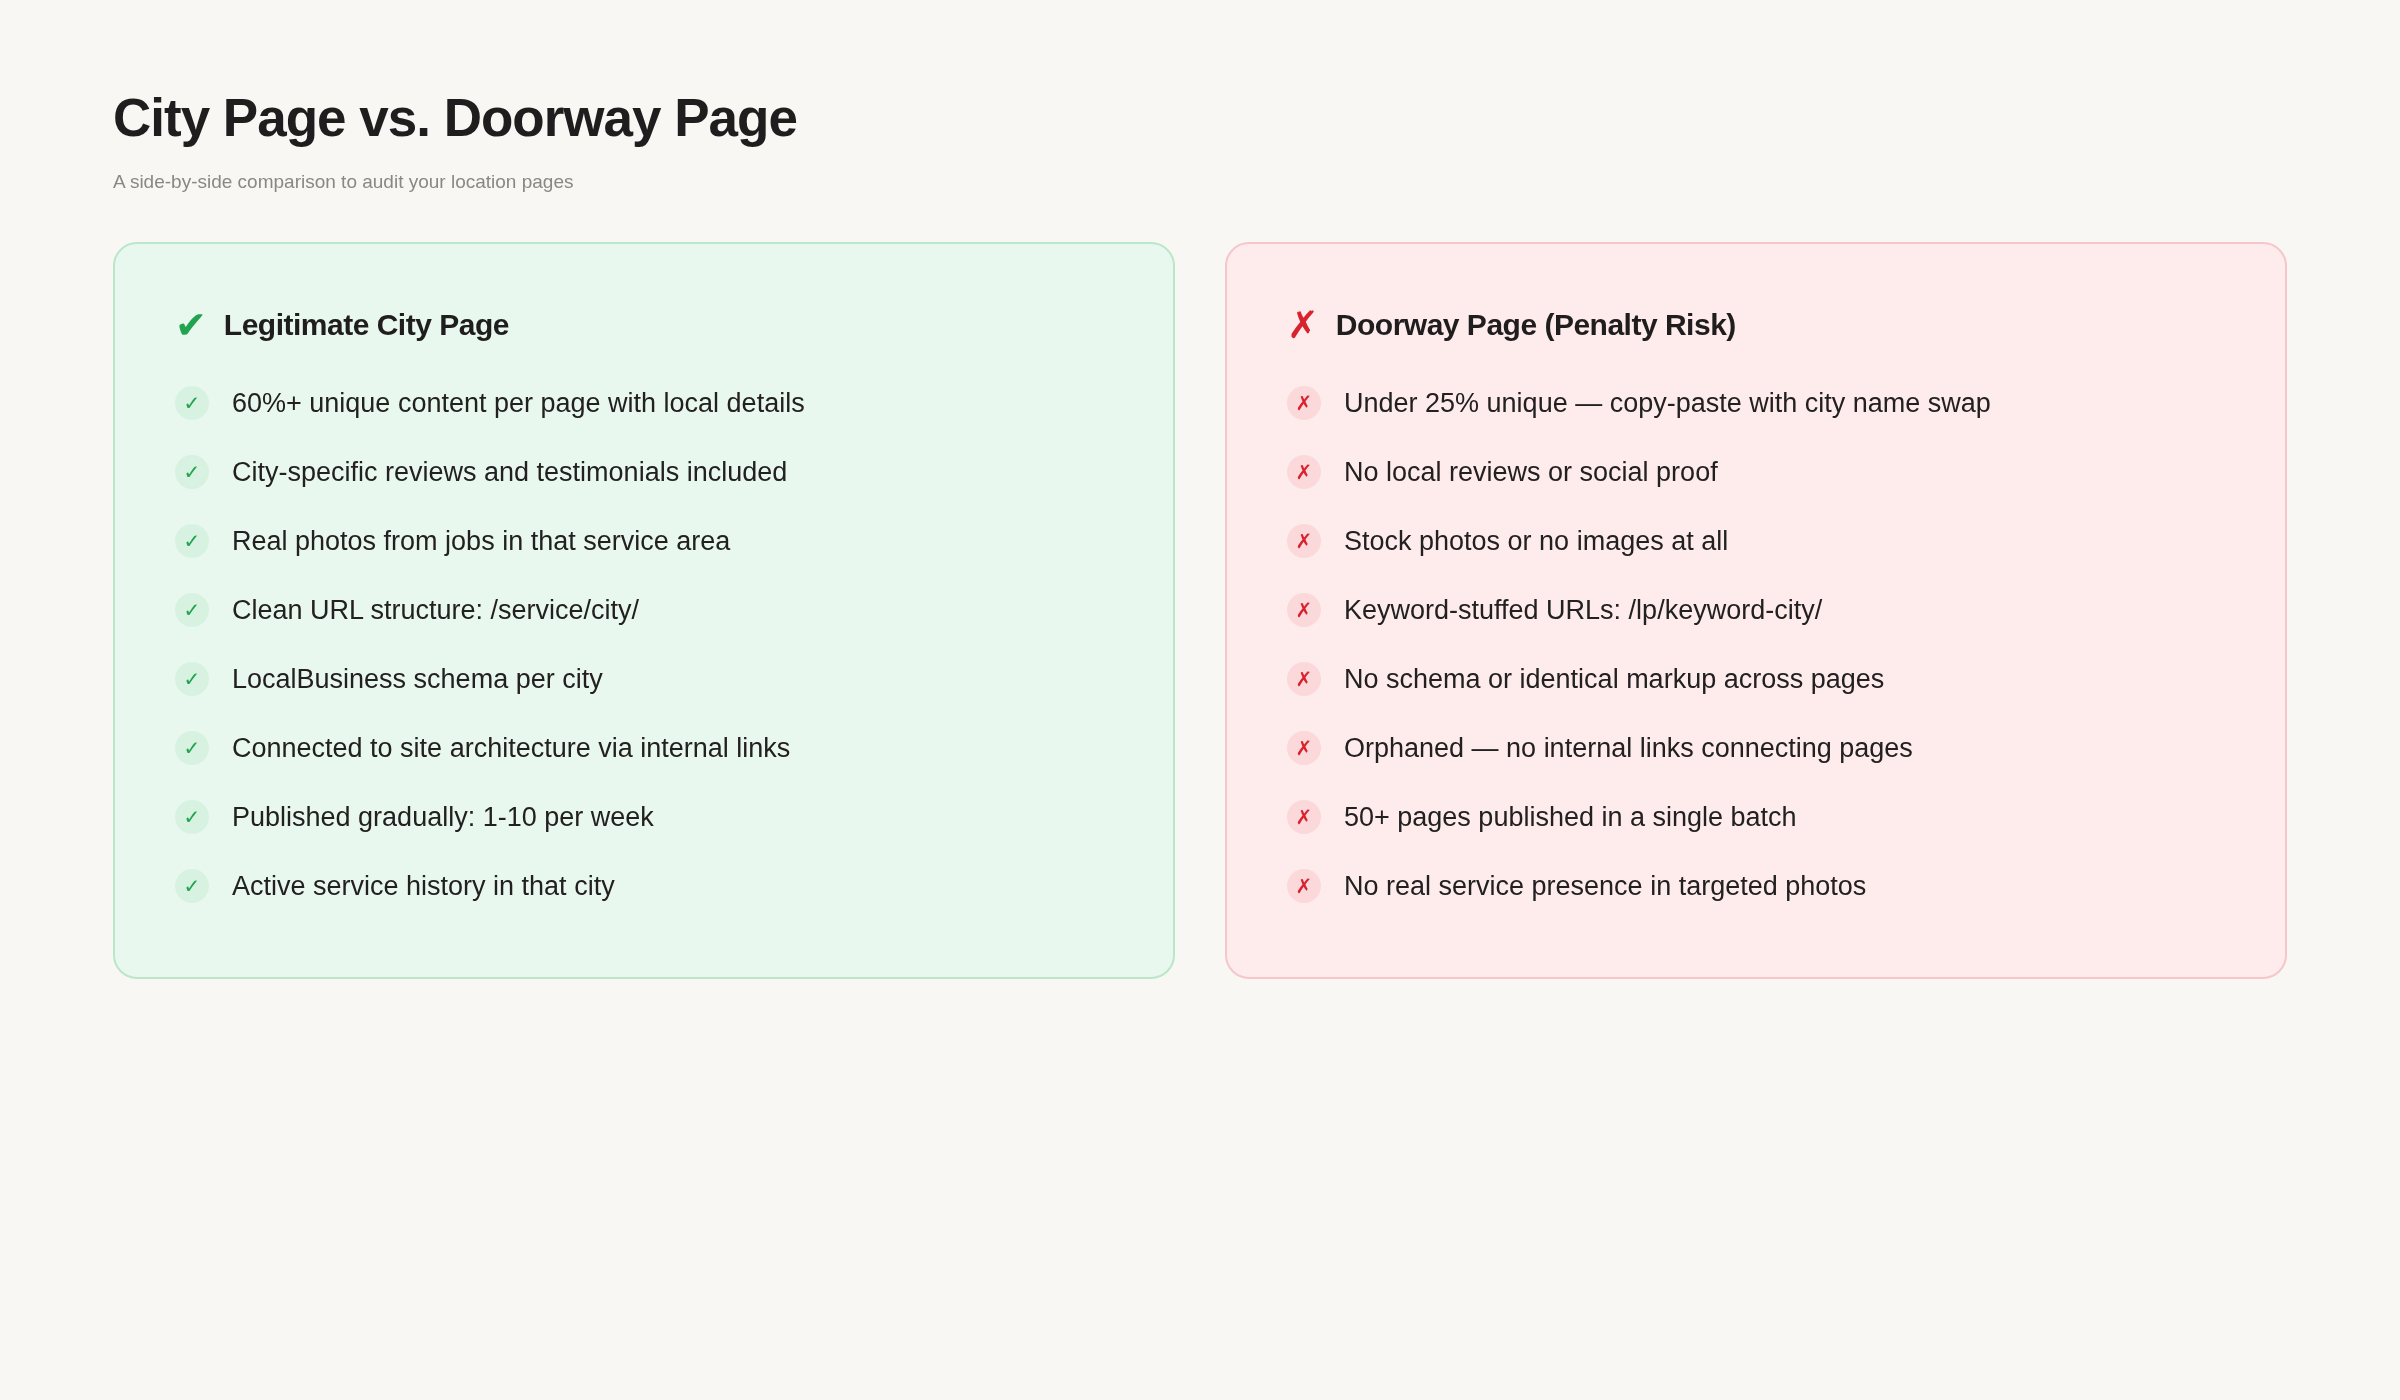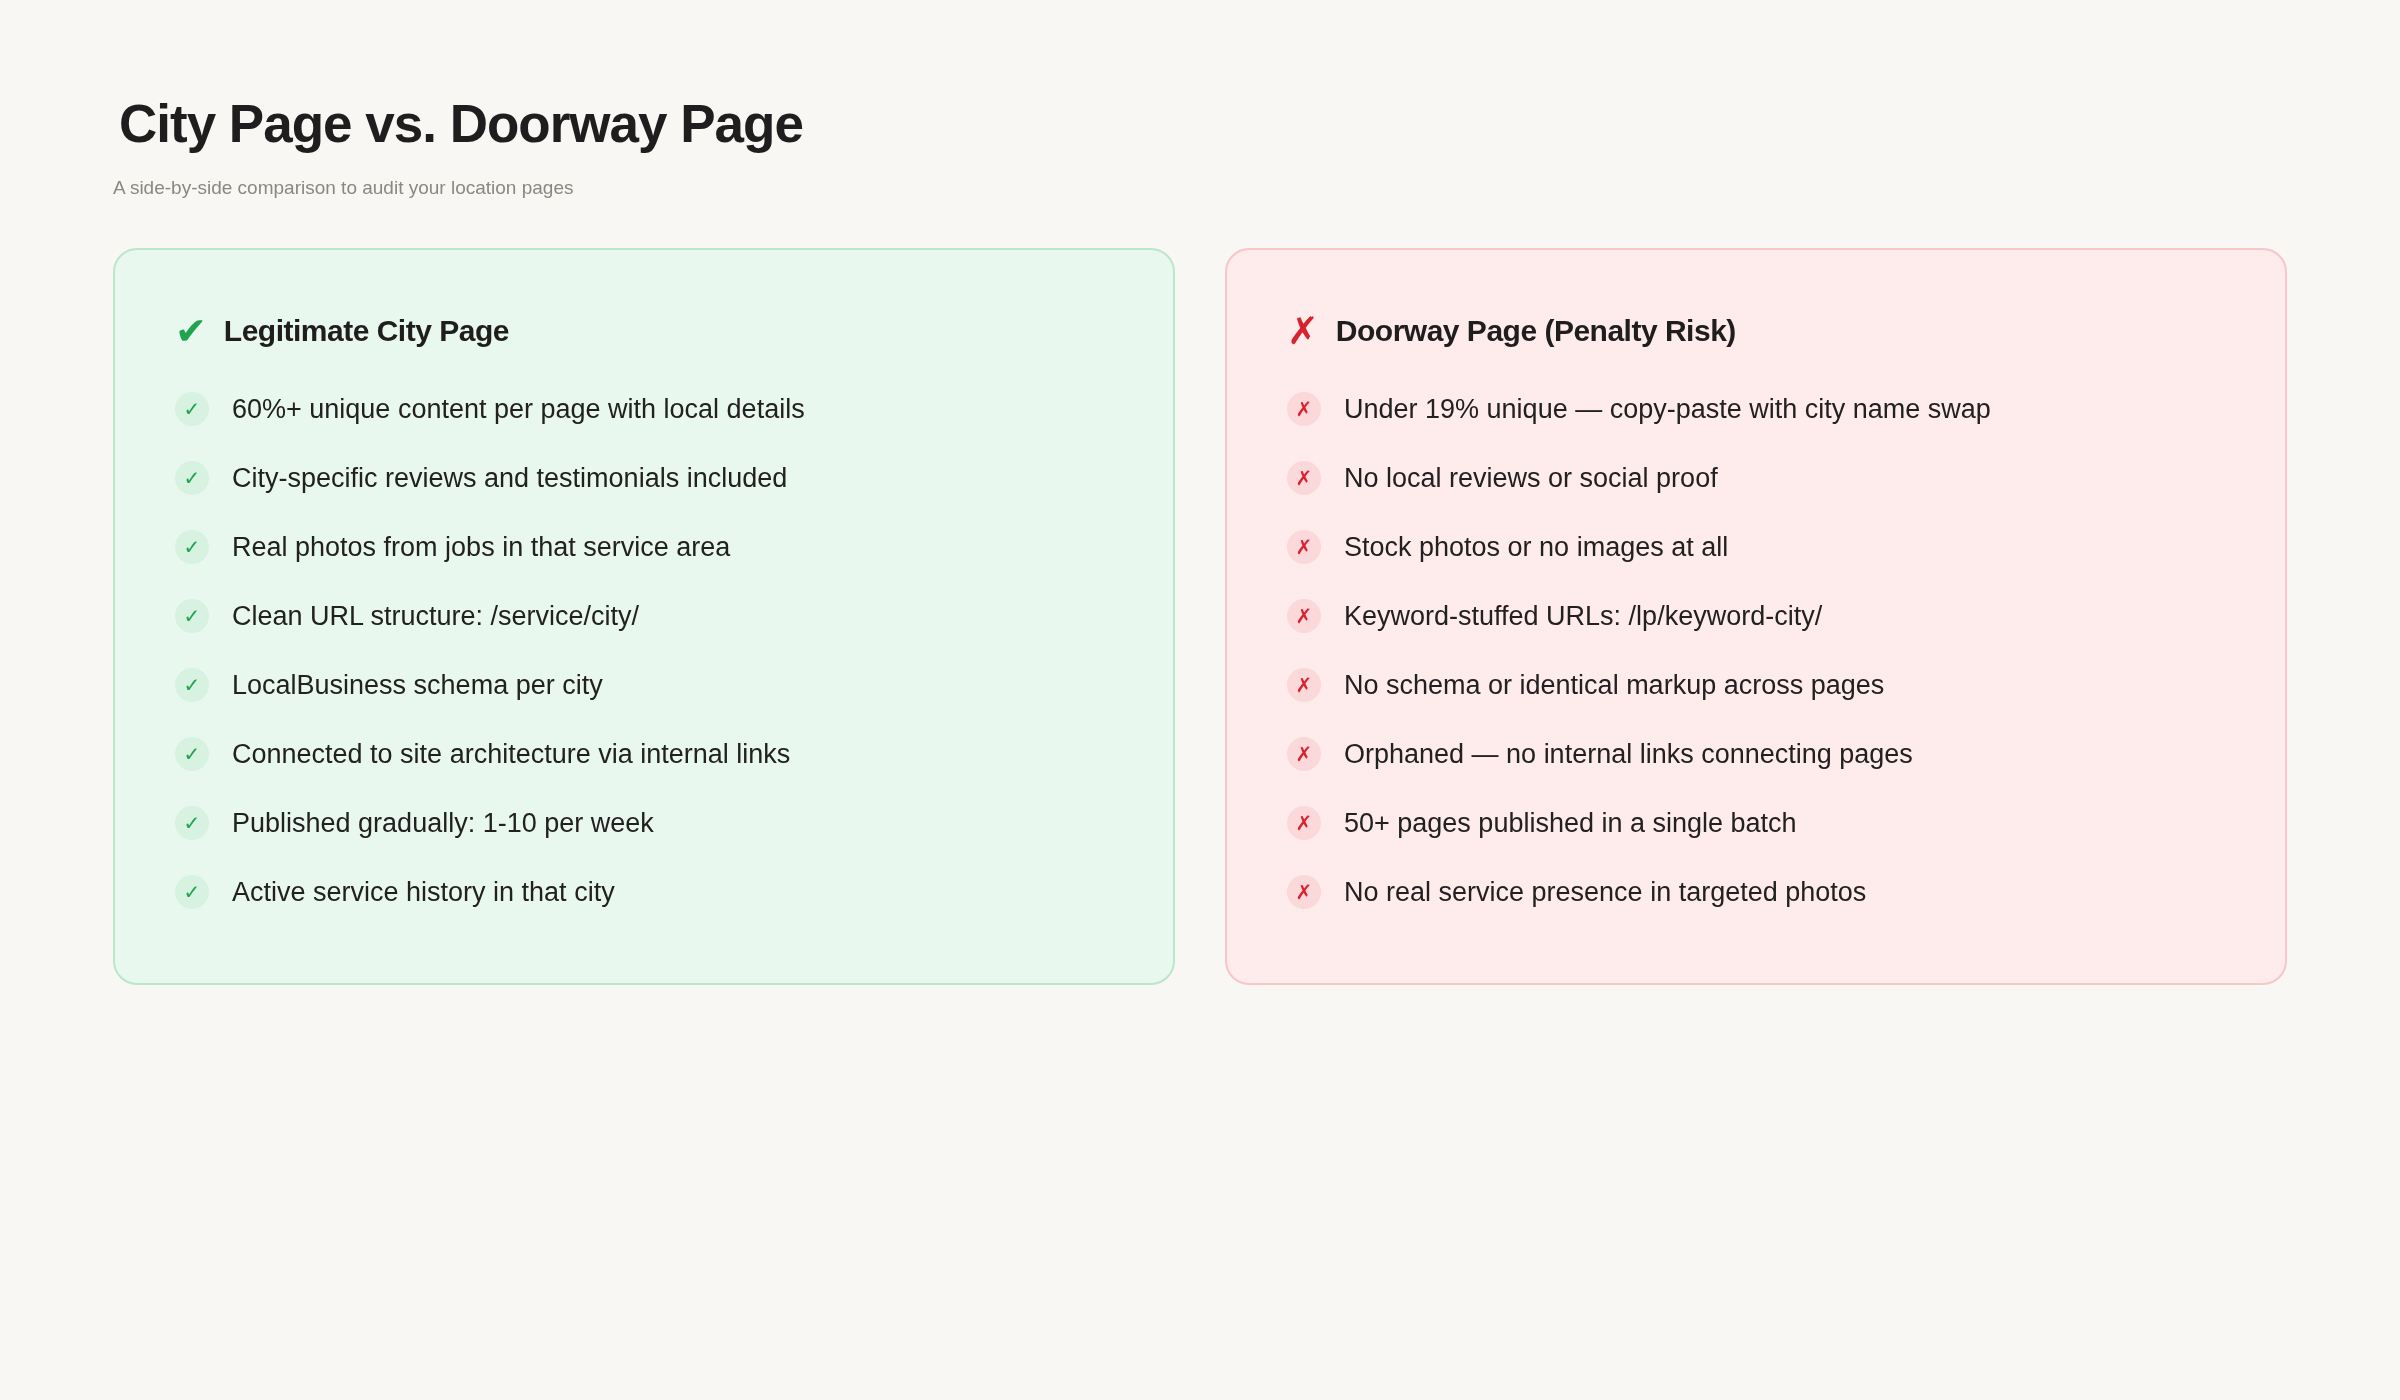--- a/index.html
+++ b/index.html
@@ -9,21 +9,21 @@
     height: 1400px;
     background: var(--page-background, #f8f7f4);
     font-family: "Liberation Sans", "DejaVu Sans", sans-serif;
     color: var(--text-color, #232021);
     overflow: hidden;
   }
   .container {
     padding: 86px 113px 0 113px;
   }
   .page-title {
-    margin: 6px;
+    margin: 0;
     font-size: 53px;
     line-height: 1.2;
     font-weight: 800;
     letter-spacing: -1px;
     color: var(--title-color, #1f1d1e);
   }
   .page-subtitle {
     margin: 20px 0 0 0;
     font-size: 19px;
     line-height: 1.3;
@@ -170,21 +170,21 @@
 
     <section class="card red">
       <div class="card-header">
         <span class="header-glyph red">✗</span>
         <h2 class="card-title">Doorway Page (Penalty Risk)</h2>
       </div>
       <ul class="checklist">
 
           <li class="item">
             <span class="badge badge-red">✗</span>
-            <span class="item-text">Under 19% unique — copy-paste with city name swap</span>
+            <span class="item-text">Under 25% unique — copy-paste with city name swap</span>
           </li>
 
           <li class="item">
             <span class="badge badge-red">✗</span>
             <span class="item-text">No local reviews or social proof</span>
           </li>
 
           <li class="item">
             <span class="badge badge-red">✗</span>
             <span class="item-text">Stock photos or no images at all</span>

